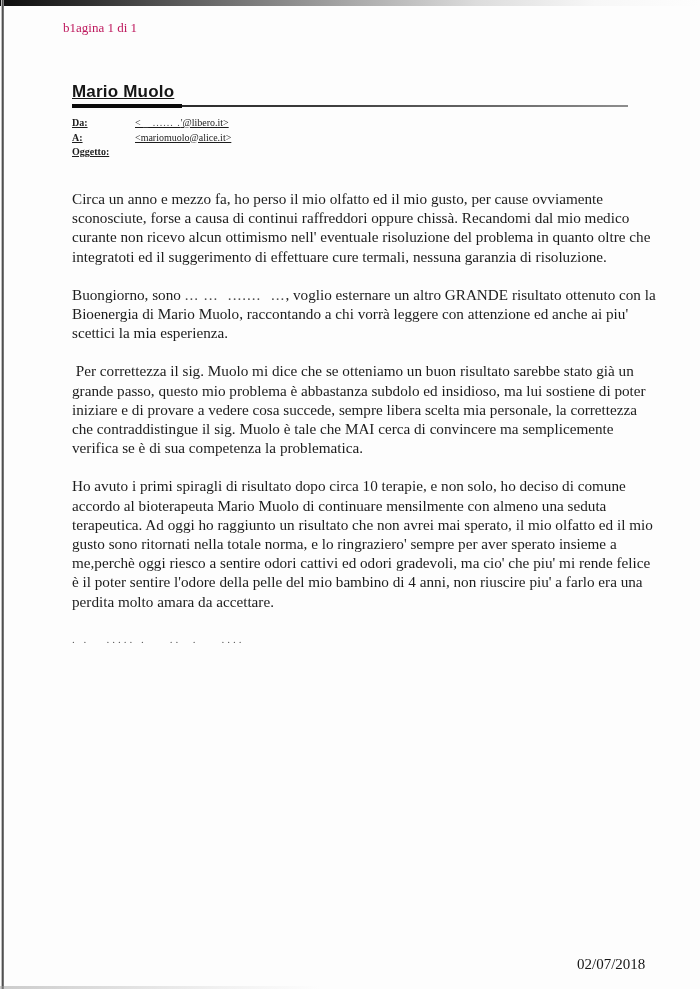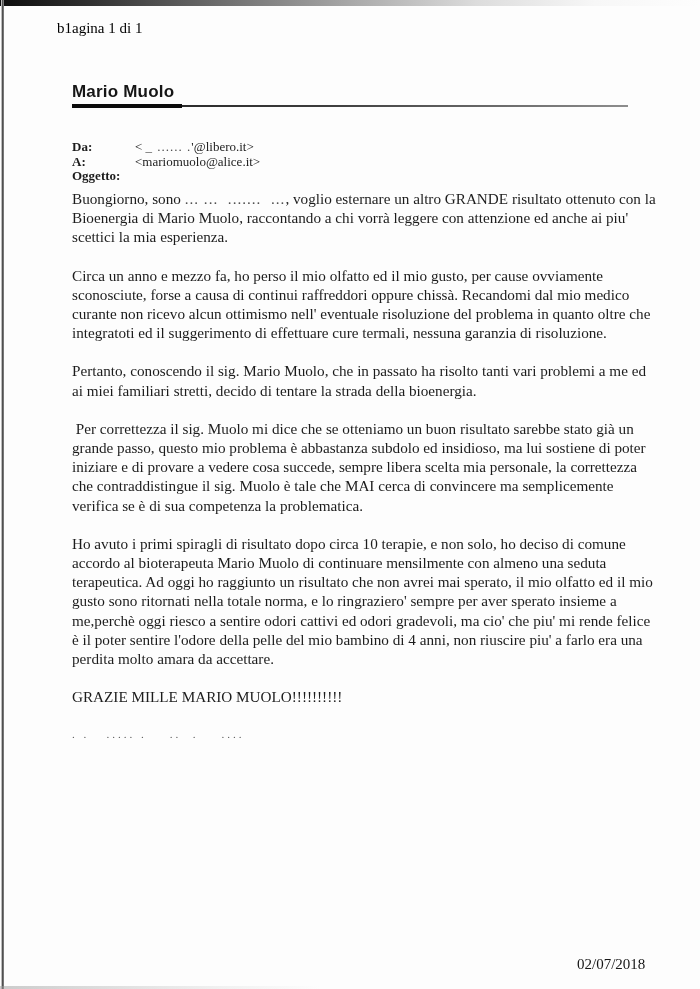--- a/index.html
+++ b/index.html
@@ -19,40 +19,40 @@
   .scan-left-edge {
     position: absolute; top: 0; left: 1px; width: 3px; height: 989px;
     background: linear-gradient(to right, #ffffff 0%, #4a4a4a 45%, #8a8a8a 100%);
   }
   .scan-bottom-smudge {
     position: absolute; left: 0; bottom: 0; width: 320px; height: 3px;
     background: linear-gradient(to right, #9a9a9a, #e6e6e6 70%, transparent);
     opacity: .5;
   }
   .page-number {
-    position: absolute; left: 57px; top: 20px;
-    font-size: 15px; color: #000000;
+    position: absolute; left: 63px; top: 20px;
+    font-size: 13px; color: #be185d;
   }
   .title-block { position: absolute; left: 72px; top: 82px; width: 556px; }
   .sender-name {
     font-family: "Liberation Sans", sans-serif;
     font-weight: bold; font-size: 17px; color: #161616;
-    margin: 0 0 2px 0; letter-spacing: 0.2px;
+    margin: 0 0 2px 0; letter-spacing: 0.2px; text-decoration: underline;
   }
   .title-rule { position: relative; height: 5px; width: 556px; }
   .title-rule .thick {
     position: absolute; left: 0; top: 0; width: 110px; height: 4px; background: #0b0b0b;
   }
   .title-rule .thin {
     position: absolute; left: 0; top: 1px; width: 556px; height: 2px;
     background: linear-gradient(to right, #1f1f1f 0%, #3c3c3c 45%, #8d8d8d 100%);
   }
   .headers-block {
-    position: absolute; left: 72px; top: 140px; width: 560px;
-    font-size: 13px; line-height: 14.5px;
+    position: absolute; left: 72px; top: 116px; width: 560px;
+    font-size: 10px; line-height: 14.5px; text-decoration: underline;
   }
   .header-row { display: flex; }
   .header-label { font-weight: bold; width: 63px; flex: 0 0 63px; }
   .header-value { white-space: pre-wrap; }
   .redacted { color: #4d4d4d; white-space: pre-wrap; letter-spacing: 1px; }
   .body-block {
     position: absolute; left: 72px; top: 189px; width: 588px;
     font-size: 15.2px; line-height: 19.2px;
   }
   .para { margin: 0 0 19px 0; white-space: pre-wrap; }
@@ -91,22 +91,20 @@
   <div class="header-row">
     <span class="header-label">A:</span>
     <span class="header-value">&lt;mariomuolo@alice.it&gt;</span>
   </div>
   <div class="header-row">
     <span class="header-label">Oggetto:</span>
   </div>
 </div>
 
 <div class="body-block">
+  <p class="para">Circa un anno e mezzo fa, ho perso il mio olfatto ed il mio gusto, per cause ovviamente sconosciute, forse a causa di continui raffreddori oppure chissà. Recandomi dal mio medico curante non ricevo alcun ottimismo nell' eventuale risoluzione del problema in quanto oltre che integratoti ed il suggerimento di effettuare cure termali, nessuna garanzia di risoluzione.</p>
   <p class="para"><span>Buongiorno, sono </span><span class="redacted">... ...  .......  ...</span><span>, voglio esternare un altro GRANDE risultato ottenuto con la Bioenergia di Mario Muolo, raccontando a chi vorrà leggere con attenzione ed anche ai piu' scettici la mia esperienza.</span></p>
-  <p class="para">Circa un anno e mezzo fa, ho perso il mio olfatto ed il mio gusto, per cause ovviamente sconosciute, forse a causa di continui raffreddori oppure chissà. Recandomi dal mio medico curante non ricevo alcun ottimismo nell' eventuale risoluzione del problema in quanto oltre che integratoti ed il suggerimento di effettuare cure termali, nessuna garanzia di risoluzione.</p>
-  <p class="para">Pertanto, conoscendo il sig. Mario Muolo, che in passato ha risolto tanti vari problemi a me ed ai miei familiari stretti, decido di tentare la strada della bioenergia.</p>
   <p class="para"> Per correttezza il sig. Muolo mi dice che se otteniamo un buon risultato sarebbe stato già un grande passo, questo mio problema è abbastanza subdolo ed insidioso, ma lui sostiene di poter iniziare e di provare a vedere cosa succede, sempre libera scelta mia personale, la correttezza che contraddistingue il sig. Muolo è tale che MAI cerca di convincere ma semplicemente verifica se è di sua competenza la problematica.</p>
   <p class="para">Ho avuto i primi spiragli di risultato dopo circa 10 terapie, e non solo, ho deciso di comune accordo al bioterapeuta Mario Muolo di continuare mensilmente con almeno una seduta terapeutica. Ad oggi ho raggiunto un risultato che non avrei mai sperato, il mio olfatto ed il mio gusto sono ritornati nella totale norma, e lo ringraziero' sempre per aver sperato insieme a me,perchè oggi riesco a sentire odori cattivi ed odori gradevoli, ma cio' che piu' mi rende felice è il poter sentire l'odore della pelle del mio bambino di 4 anni, non riuscire piu' a farlo era una perdita molto amara da accettare.</p>
-  <p class="para thanks-line">GRAZIE MILLE MARIO MUOLO!!!!!!!!!!</p>
   <span class="signature-redacted">. .   ..... .    ..  .    ....</span>
 </div>
 
 <div class="scan-date">02/07/2018</div>
 
 </body></html>

